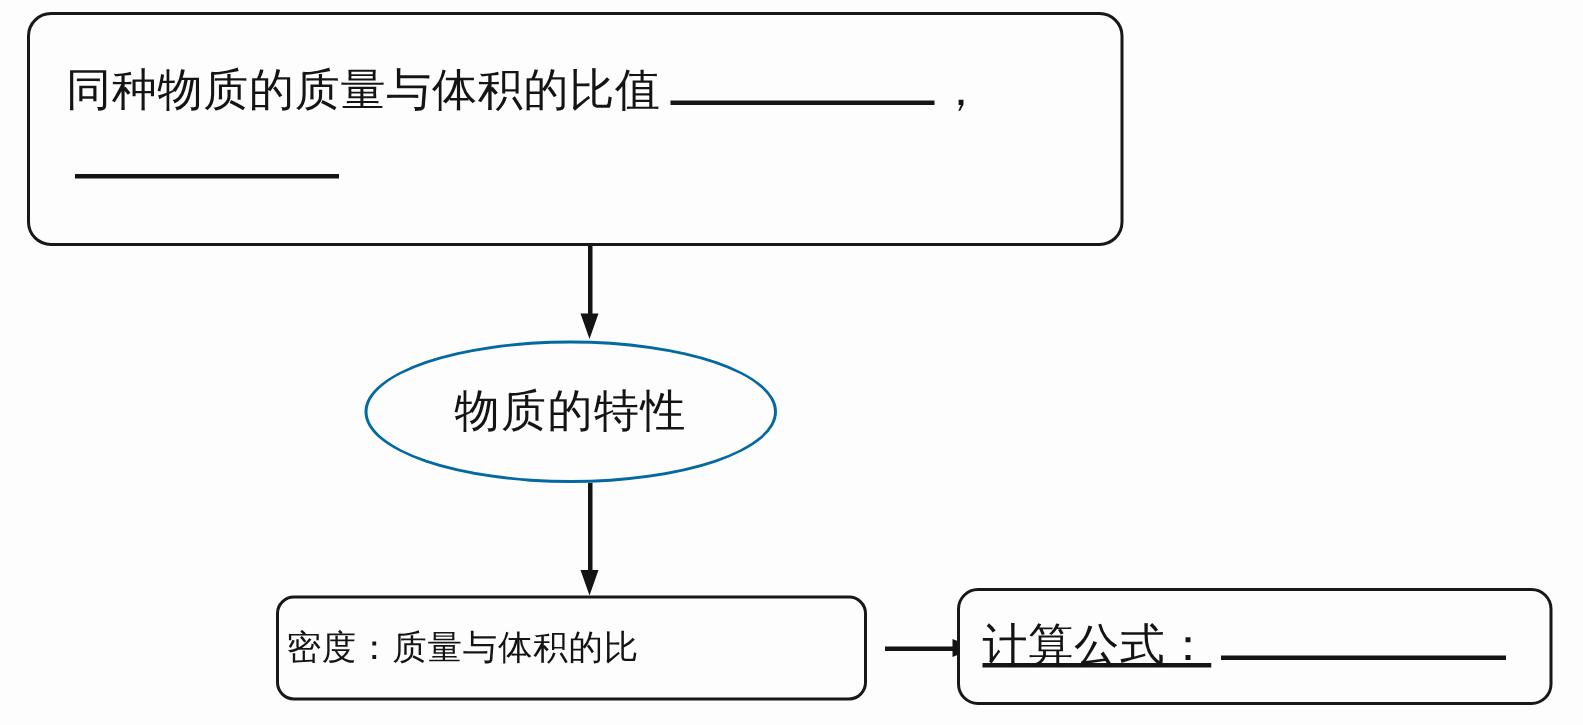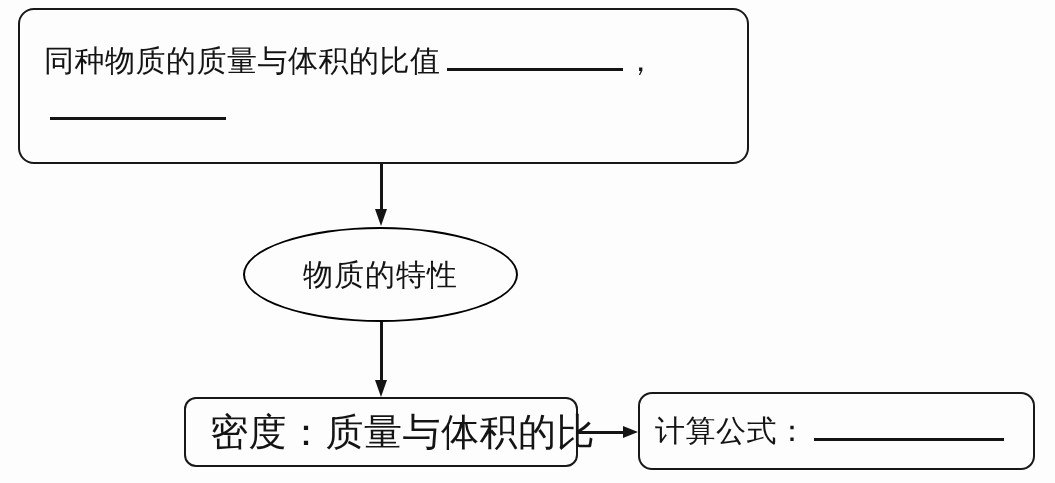--- a/index.html
+++ b/index.html
@@ -14,20 +14,21 @@
     overflow: hidden;
     font-family: "DejaVu Sans", "Liberation Sans", sans-serif;
     color: #141414;
   }
 
   #diagram {
     position: absolute;
     left: 0; top: 0;
     width: 978px;
     height: 483px;
+    padding-left: 12px;
   }
 
   .node {
     position: absolute;
     box-sizing: border-box;
     border: 2px solid #181818;
     background: #fdfdfd;
   }
 
   
@@ -65,21 +66,21 @@
   }
 
   
   #feature-ellipse {
     position: absolute;
     left: 243px;
     top: 227px;
     width: 275px;
     height: 95px;
     box-sizing: border-box;
-    border: 2px solid #000000;
+    border: 2px solid #0369a1;
     border-radius: 50%;
     background: #fdfdfd;
     display: flex;
     align-items: center;
     justify-content: center;
   }
   #feature-ellipse .label {
     font-size: 30px;
     line-height: 30px;
     letter-spacing: 1px;
@@ -90,36 +91,37 @@
   #density-box {
     left: 184px;
     top: 397px;
     width: 394px;
     height: 70px;
     border-radius: 12px;
     display: flex;
     align-items: center;
   }
   #density-box .label {
-    font-size: 38px;
-    line-height: 30px;
-    margin-left: 24px;
+    font-size: 23px;
+    line-height: 30px;
+    margin-left: 5px;
     white-space: nowrap;
     letter-spacing: 0.5px;
   }
 
   
   #formula-box {
     left: 638px;
     top: 392px;
     width: 397px;
     height: 78px;
     border-radius: 14px;
     display: flex;
     align-items: center;
+    text-decoration: underline;
   }
   #formula-box .label {
     font-size: 30px;
     line-height: 30px;
     margin-left: 15px;
     white-space: nowrap;
     letter-spacing: 0.5px;
   }
 
   

